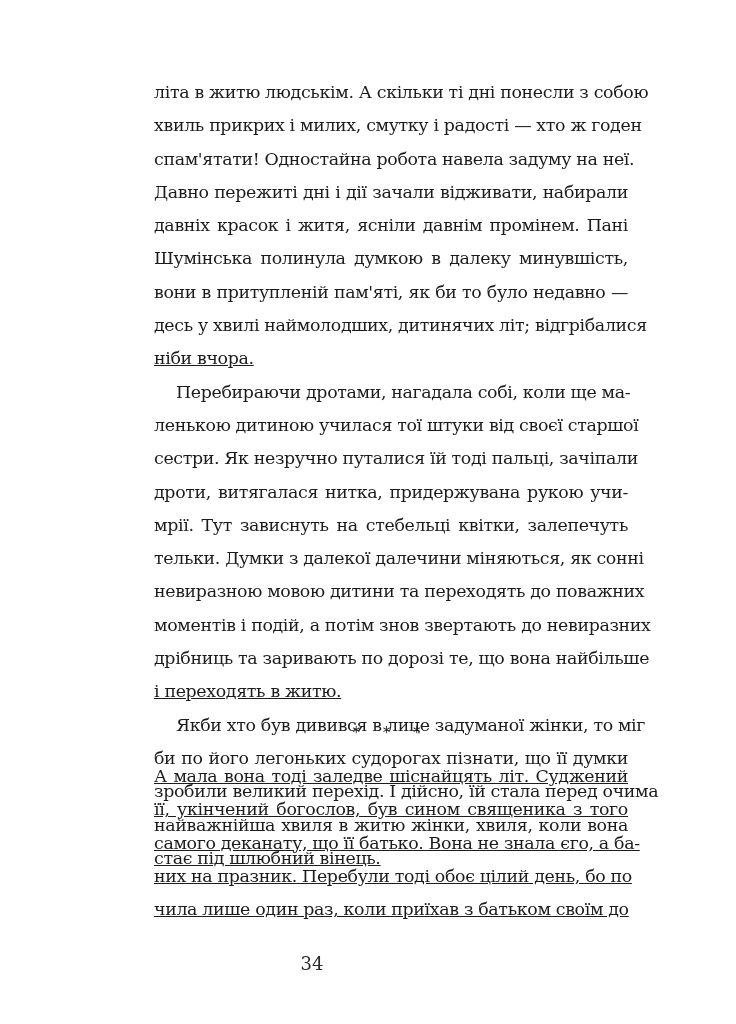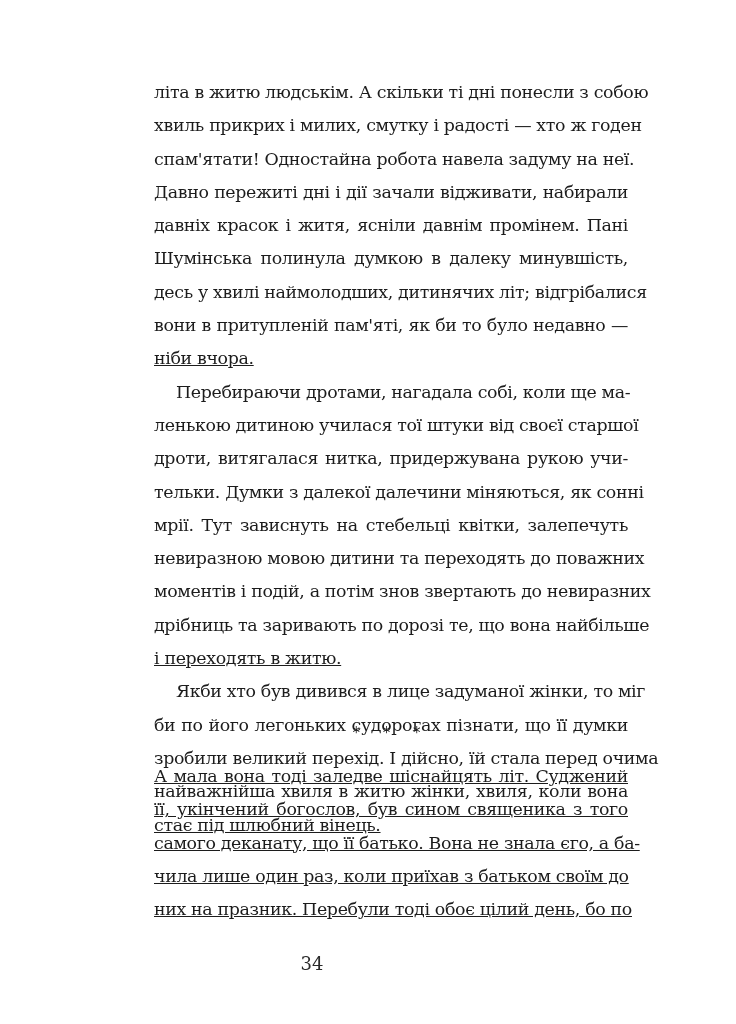--- a/index.html
+++ b/index.html
@@ -28,49 +28,50 @@
 
 <div class="page">
 
   <div>
     <span class="line">літа в житю людськім. А скільки ті дні понесли з собою</span>
     <span class="line">хвиль прикрих і милих, смутку і радості — хто ж годен</span>
     <span class="line">спам'ятати! Одностайна робота навела задуму на неї.</span>
     <span class="line">Давно пережиті дні і дії зачали відживати, набирали</span>
     <span class="line">давніх красок і житя, ясніли давнім промінем. Пані</span>
     <span class="line">Шумінська полинула думкою в далеку минувшість,</span>
+    <span class="line">вони в притупленій пам'яті, як би то було недавно —</span>
     <span class="line">десь у хвилі наймолодших, дитинячих літ; відгрібалися</span>
-    <span class="line">вони в притупленій пам'яті, як би то було недавно —</span>
     <span class="line last">ніби вчора.</span>
   </div>
 
   <div>
     <span class="line indent">Перебираючи дротами, нагадала собі, коли ще ма-</span>
     <span class="line">ленькою дитиною училася тої штуки від своєї старшої</span>
+    <span class="line">сестри. Як незручно путалися їй тоді пальці, зачіпали</span>
     <span class="line">дроти, витягалася нитка, придержувана рукою учи-</span>
+    <span class="line">мрії. Тут зависнуть на стебельці квітки, залепечуть</span>
     <span class="line">тельки. Думки з далекої далечини міняються, як сонні</span>
-    <span class="line">мрії. Тут зависнуть на стебельці квітки, залепечуть</span>
     <span class="line">невиразною мовою дитини та переходять до поважних</span>
     <span class="line">моментів і подій, а потім знов звертають до невиразних</span>
     <span class="line">дрібниць та заривають по дорозі те, що вона найбільше</span>
     <span class="line last">і переходять в житю.</span>
   </div>
 
   <div>
     <span class="line indent">Якби хто був дивився в лице задуманої жінки, то міг</span>
     <span class="line">би по його легоньких судорогах пізнати, що її думки</span>
     <span class="line">зробили великий перехід. І дійсно, їй стала перед очима</span>
     <span class="line">найважнійша хвиля в житю жінки, хвиля, коли вона</span>
     <span class="line last">стає під шлюбний вінець.</span>
   </div>
 
   <div class="sep">* * *</div>
 
   <div class="block2">
     <span class="line">А мала вона тоді заледве шіснайцять літ. Суджений</span>
     <span class="line">її, укінчений богослов, був сином священика з того</span>
     <span class="line">самого деканату, що її батько. Вона не знала єго, а ба-</span>
+    <span class="line">них на празник. Перебули тоді обоє цілий день, бо по</span>
     <span class="line">чила лише один раз, коли приїхав з батьком своїм до</span>
-    <span class="line">них на празник. Перебули тоді обоє цілий день, бо по</span>
   </div>
 </div>
 
 <div class="pagenum">34</div>
 
 </body></html>

